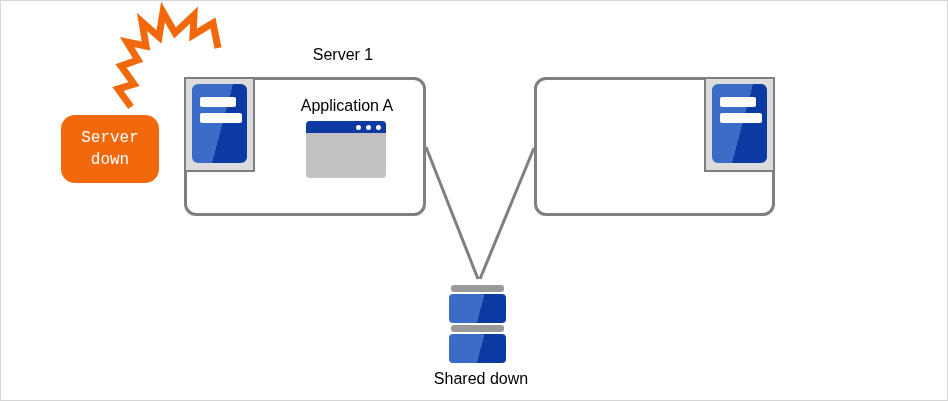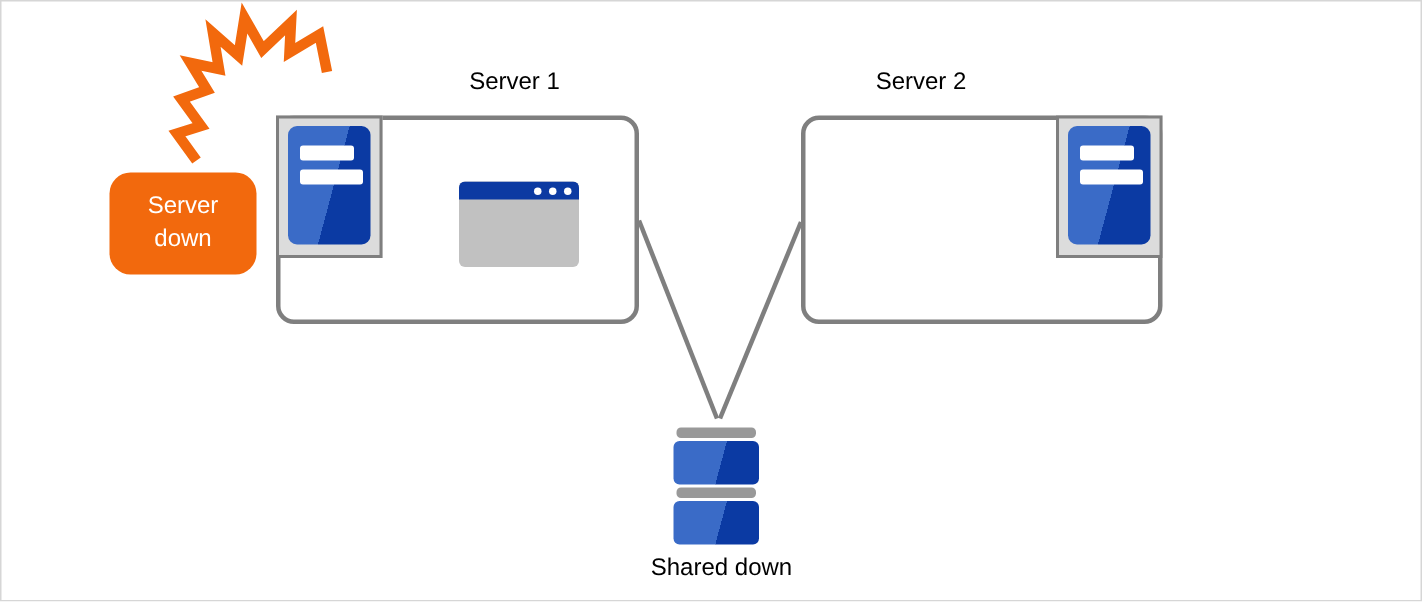--- a/index.html
+++ b/index.html
@@ -106,41 +106,41 @@
 
   <div class="abs server-box" style="left:183px;top:76px;width:242px;height:139px;"></div>
 
   <div class="abs icon-frame" style="left:183px;top:76px;width:71px;height:95px;">
     <div class="server-body">
       <span class="server-bar" style="top:13px;width:36px;"></span>
       <span class="server-bar" style="top:29px;width:42px;"></span>
     </div>
   </div>
 
+  <div class="abs box-label" style="left:276px;top:96px;width:140px;">Application A</div>
 
   <div class="abs app-window" style="left:305px;top:120px;">
     <div class="app-titlebar">
       <span class="app-dot" style="left:50px;"></span>
       <span class="app-dot" style="left:60px;"></span>
       <span class="app-dot" style="left:70px;"></span>
     </div>
   </div>
 
-  <div class="abs box-label" style="left:543px;top:45px;width:140px;">Server 2</div>
 
   <div class="abs server-box" style="left:533px;top:76px;width:241px;height:139px;"></div>
 
   <div class="abs icon-frame" style="left:703px;top:76px;width:71px;height:95px;">
     <div class="server-body">
       <span class="server-bar" style="top:13px;width:36px;"></span>
       <span class="server-bar" style="top:29px;width:42px;"></span>
     </div>
   </div>
 
-  <div class="abs badge" style="left:72px;top:114px;width:98px;height:68px;">Server down</div>
+  <div class="abs badge" style="left:60px;top:114px;width:98px;height:68px;font-family:Liberation Mono, monospace;">Server down</div>
 
   <div class="abs" style="left:448px;top:284px;width:57px;">
     <div class="disk-cap" style="margin:0 auto 2px auto;"></div>
     <div class="disk-platter" style="margin-bottom:2px;"></div>
     <div class="disk-cap" style="margin:0 auto 2px auto;"></div>
     <div class="disk-platter"></div>
   </div>
 
   <div class="abs box-label" style="left:410px;top:369px;width:140px;">Shared down</div>
 

